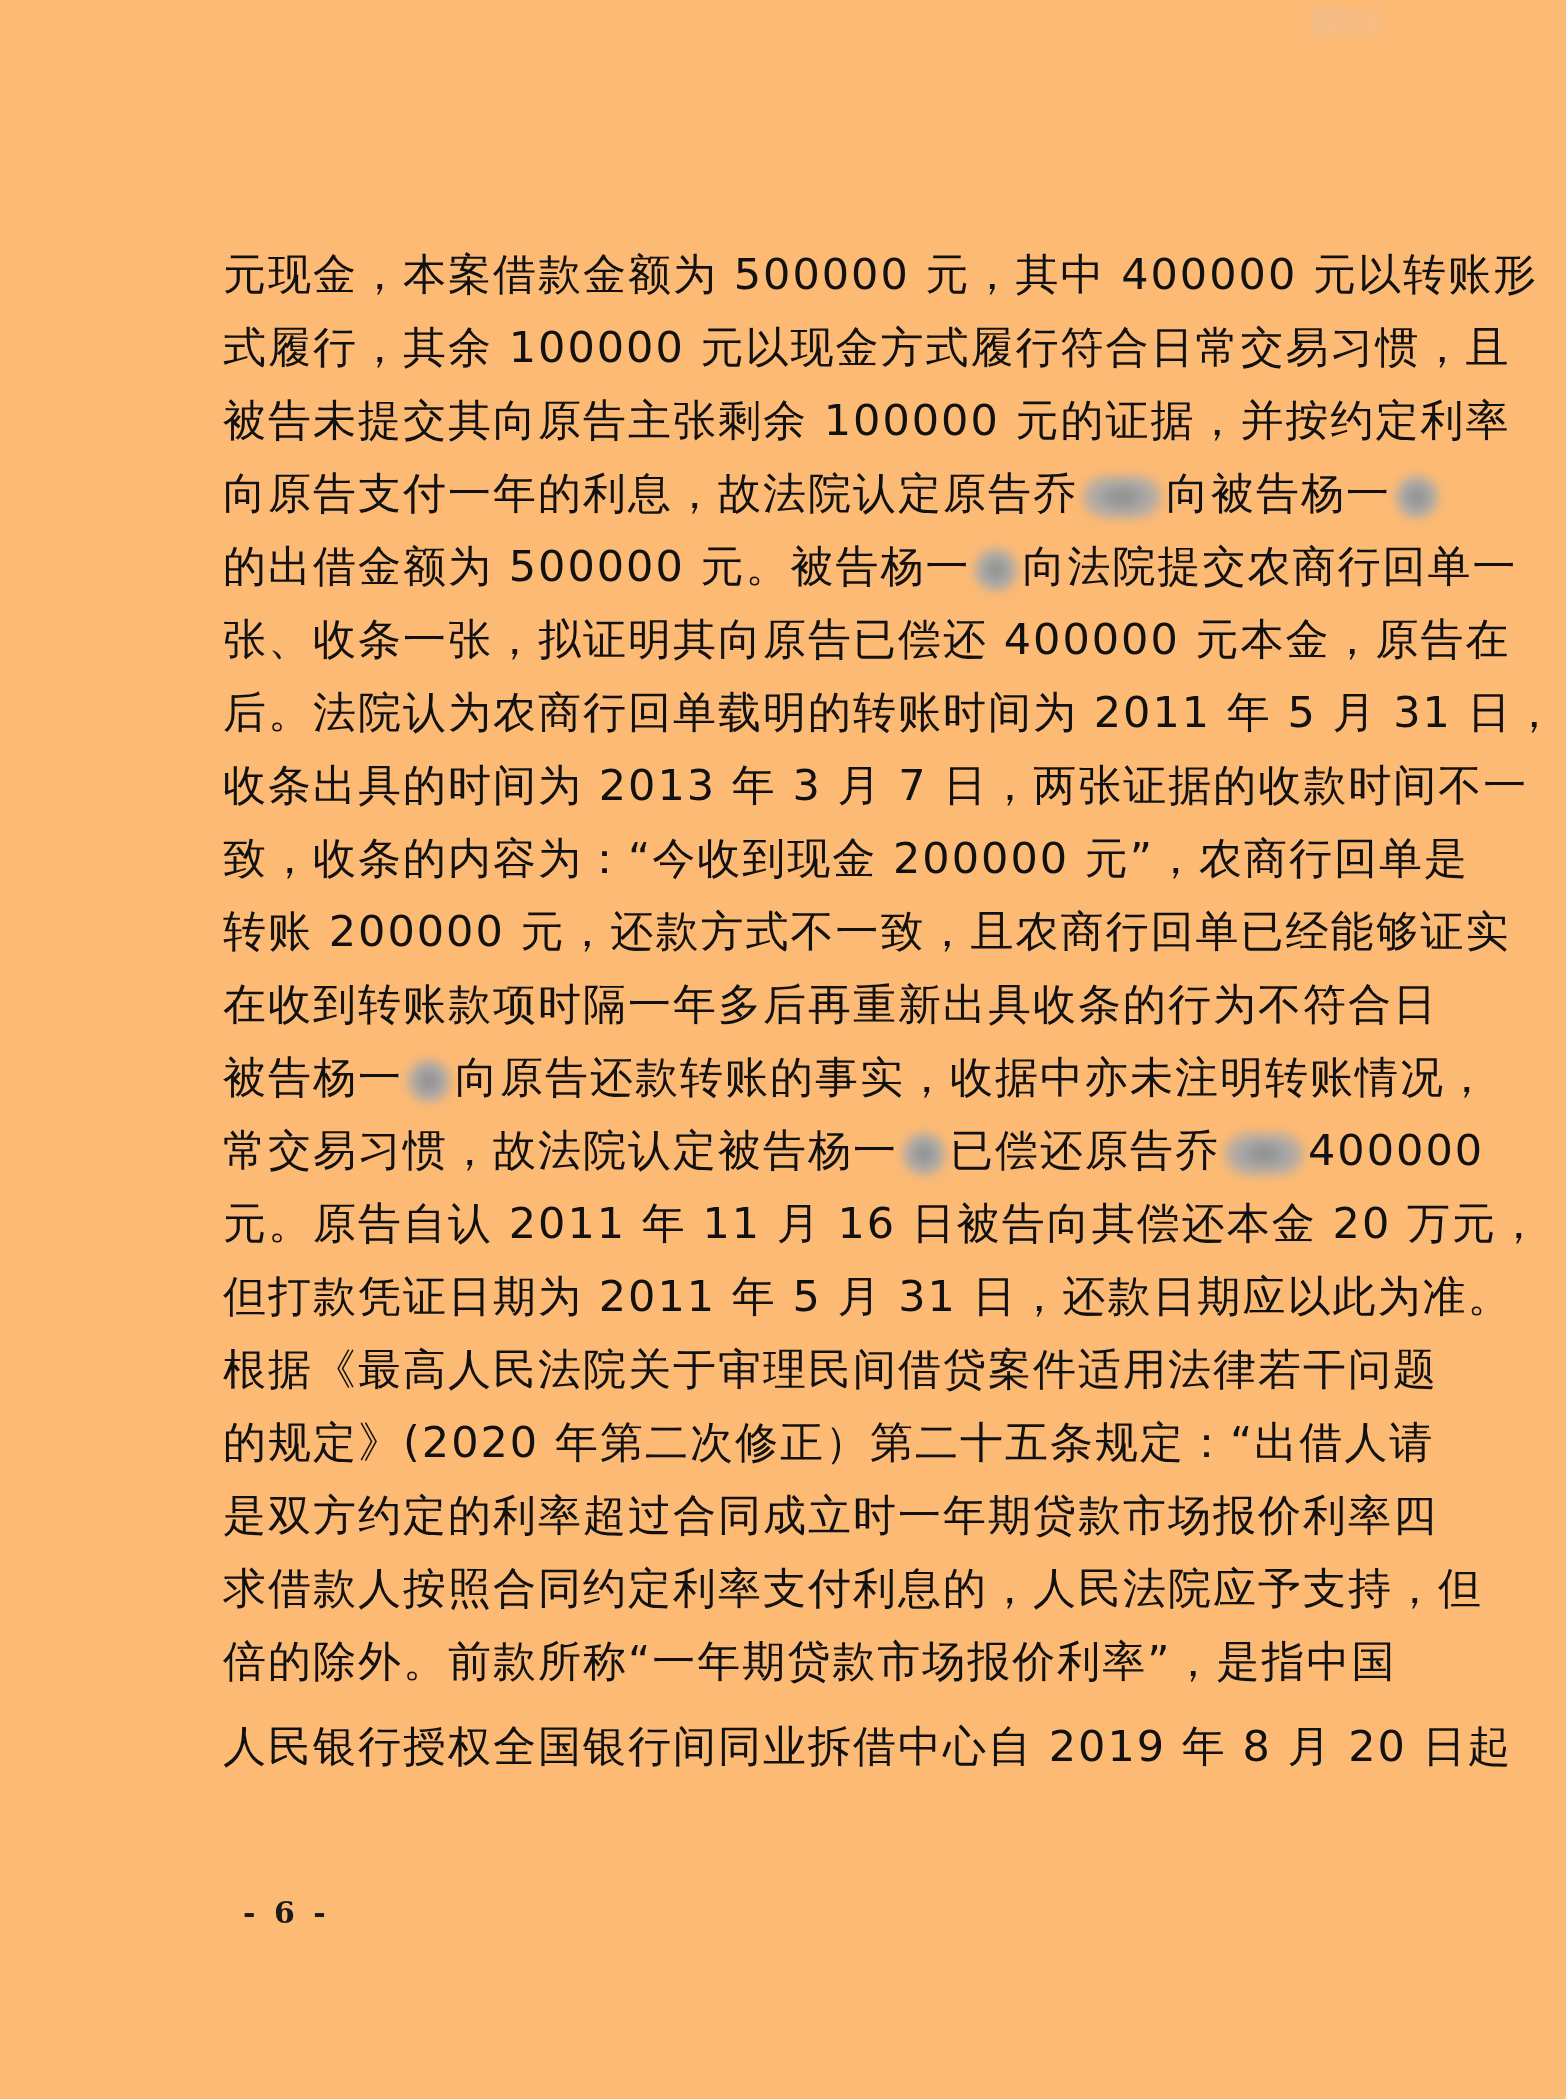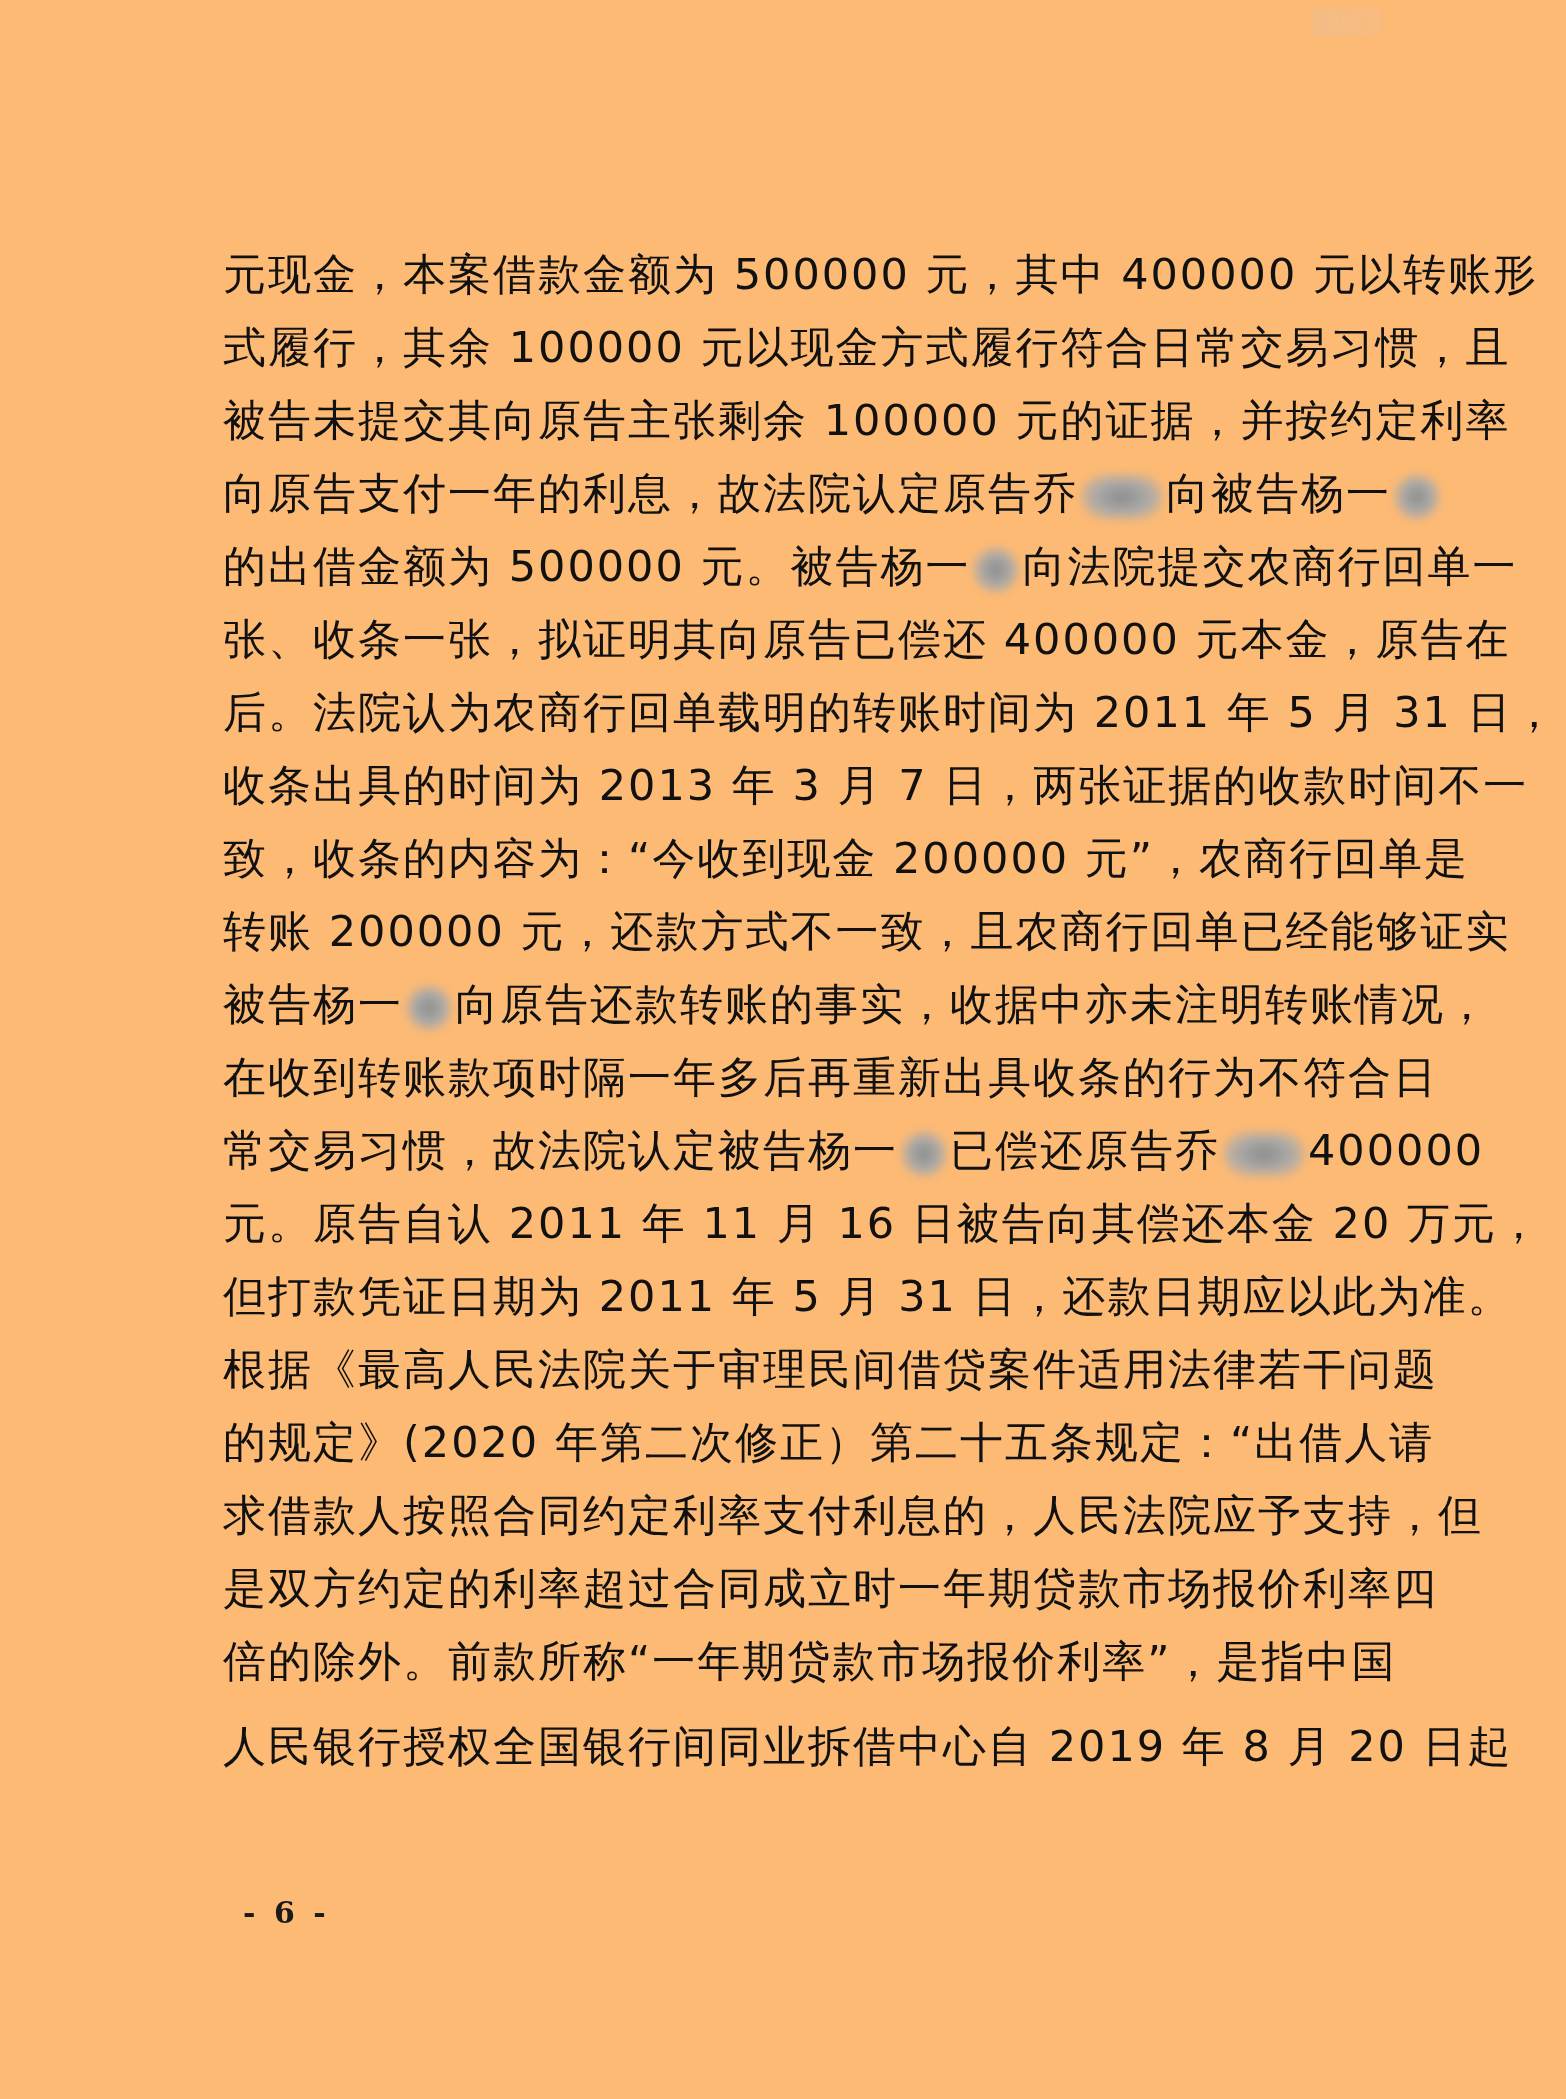--- a/index.html
+++ b/index.html
@@ -117,25 +117,25 @@
 
     <div class="line">
       <span class="seg">致，收条的内容为：“今收到现金 200000 元”，农商行回单是</span>
     </div>
 
     <div class="line">
       <span class="seg">转账 200000 元，还款方式不一致，且农商行回单已经能够证实</span>
     </div>
 
     <div class="line">
-      <span class="seg">被告杨一</span><span class="redact w1"></span><span class="seg">向原告还款转账的事实，收据中亦未注明转账情况，</span>
+      <span class="seg">在收到转账款项时隔一年多后再重新出具收条的行为不符合日</span>
     </div>
 
     <div class="line">
-      <span class="seg">在收到转账款项时隔一年多后再重新出具收条的行为不符合日</span>
+      <span class="seg">被告杨一</span><span class="redact w1"></span><span class="seg">向原告还款转账的事实，收据中亦未注明转账情况，</span>
     </div>
 
     <div class="line">
       <span class="seg">常交易习惯，故法院认定被告杨一</span><span class="redact w1"></span><span class="seg">已偿还原告乔</span><span class="redact w2"></span><span class="seg">400000</span>
     </div>
 
     <div class="line">
       <span class="seg">元。原告自认 2011 年 11 月 16 日被告向其偿还本金 20 万元，</span>
     </div>
 
@@ -145,25 +145,25 @@
 
     <div class="line">
       <span class="seg">根据《最高人民法院关于审理民间借贷案件适用法律若干问题</span>
     </div>
 
     <div class="line">
       <span class="seg">的规定》(2020 年第二次修正）第二十五条规定：“出借人请</span>
     </div>
 
     <div class="line">
-      <span class="seg">求借款人按照合同约定利率支付利息的，人民法院应予支持，但</span>
+      <span class="seg">是双方约定的利率超过合同成立时一年期贷款市场报价利率四</span>
     </div>
 
     <div class="line">
-      <span class="seg">是双方约定的利率超过合同成立时一年期贷款市场报价利率四</span>
+      <span class="seg">求借款人按照合同约定利率支付利息的，人民法院应予支持，但</span>
     </div>
 
     <div class="line">
       <span class="seg">倍的除外。前款所称“一年期贷款市场报价利率”，是指中国</span>
     </div>
 
     <div class="line last">
       <span class="seg">人民银行授权全国银行间同业拆借中心自 2019 年 8 月 20 日起</span>
     </div>
   </div>

